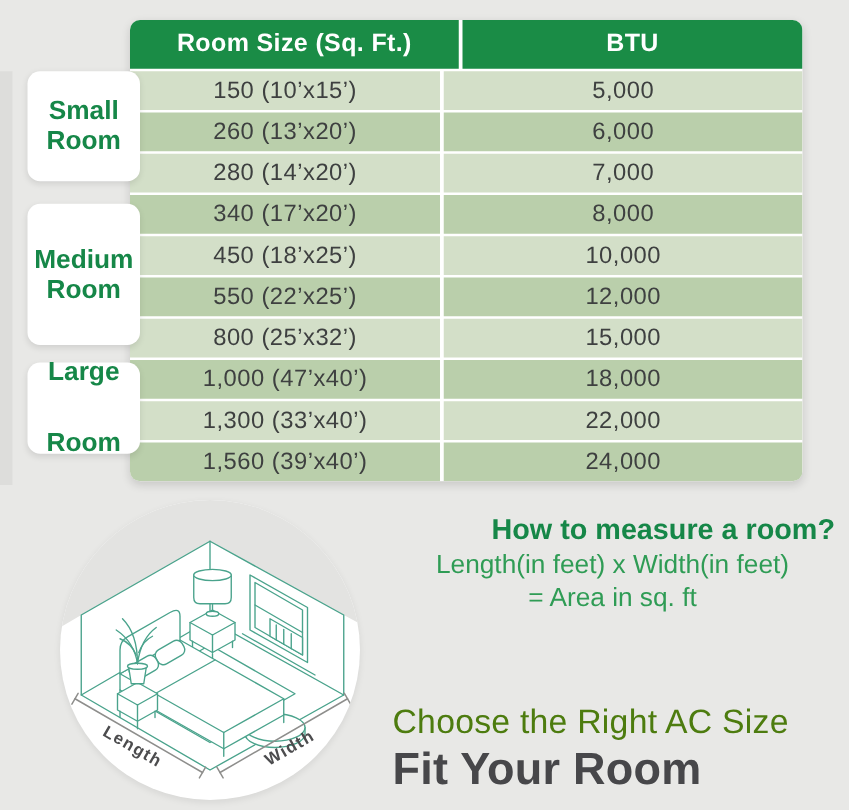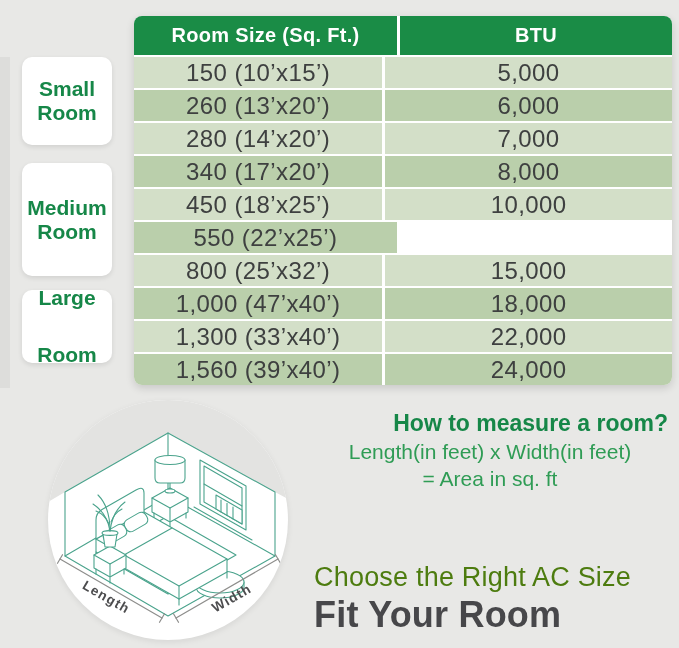--- a/index.html
+++ b/index.html
@@ -7,35 +7,35 @@
     width:679px;height:648px;position:relative;overflow:hidden;
     background:#e8e8e6;
     font-family:"Liberation Sans","DejaVu Sans",sans-serif;
   }
   .left-strip{
     position:absolute;left:0;top:57px;width:10px;height:331px;
     background:#dddddb;
   }
   
   .btu-table{
-    position:absolute;left:134px;top:16px;width:538px;
+    position:absolute;left:104px;top:16px;width:538px;
     background:#ffffff;border-radius:8px;overflow:hidden;
     box-shadow:0 3px 8px rgba(0,0,0,.14);
   }
   .thead{display:flex;gap:3px;height:39px;}
   .th{
     background:#1a8c46;color:#ffffff;font-weight:bold;font-size:20px;
     display:flex;align-items:center;justify-content:center;letter-spacing:.3px;
   }
   .th.c1{width:263px;} .th.c2{width:272px;}
   .trow{display:flex;gap:3px;height:31px;margin-top:2px;}
   .trow:nth-child(even){--rowbg:#d3dfc8;}
   .trow:nth-child(odd){--rowbg:#bacfab;}
   .td{
-    background:var(--rowbg);color:#3e4040;font-size:24px;letter-spacing:.4px;
+    background:var(--rowbg);color:#3e4040;font-size:19px;letter-spacing:.4px;
     display:flex;align-items:center;justify-content:center;
   }
   .td.c1{width:263px;} .td.c2{width:304px;}
   
   .group-box{
     position:absolute;left:22px;width:90px;background:#ffffff;border-radius:10px;
     box-shadow:0 2px 5px rgba(0,0,0,.10);
     display:flex;flex-direction:column;align-items:center;justify-content:center;
     color:#168748;font-weight:bold;font-size:21px;line-height:24px;
   }
@@ -85,20 +85,21 @@
   <div class="trow">
     <div class="td c1">340 (17’x20’)</div>
     <div class="td c2">8,000</div>
   </div>
   <div class="trow">
     <div class="td c1">450 (18’x25’)</div>
     <div class="td c2">10,000</div>
   </div>
   <div class="trow">
     <div class="td c1">550 (22’x25’)</div>
+    <div class="td c2">12,000</div>
   </div>
   <div class="trow">
     <div class="td c1">800 (25’x32’)</div>
     <div class="td c2">15,000</div>
   </div>
   <div class="trow">
     <div class="td c1">1,000 (47’x40’)</div>
     <div class="td c2">18,000</div>
   </div>
   <div class="trow">

